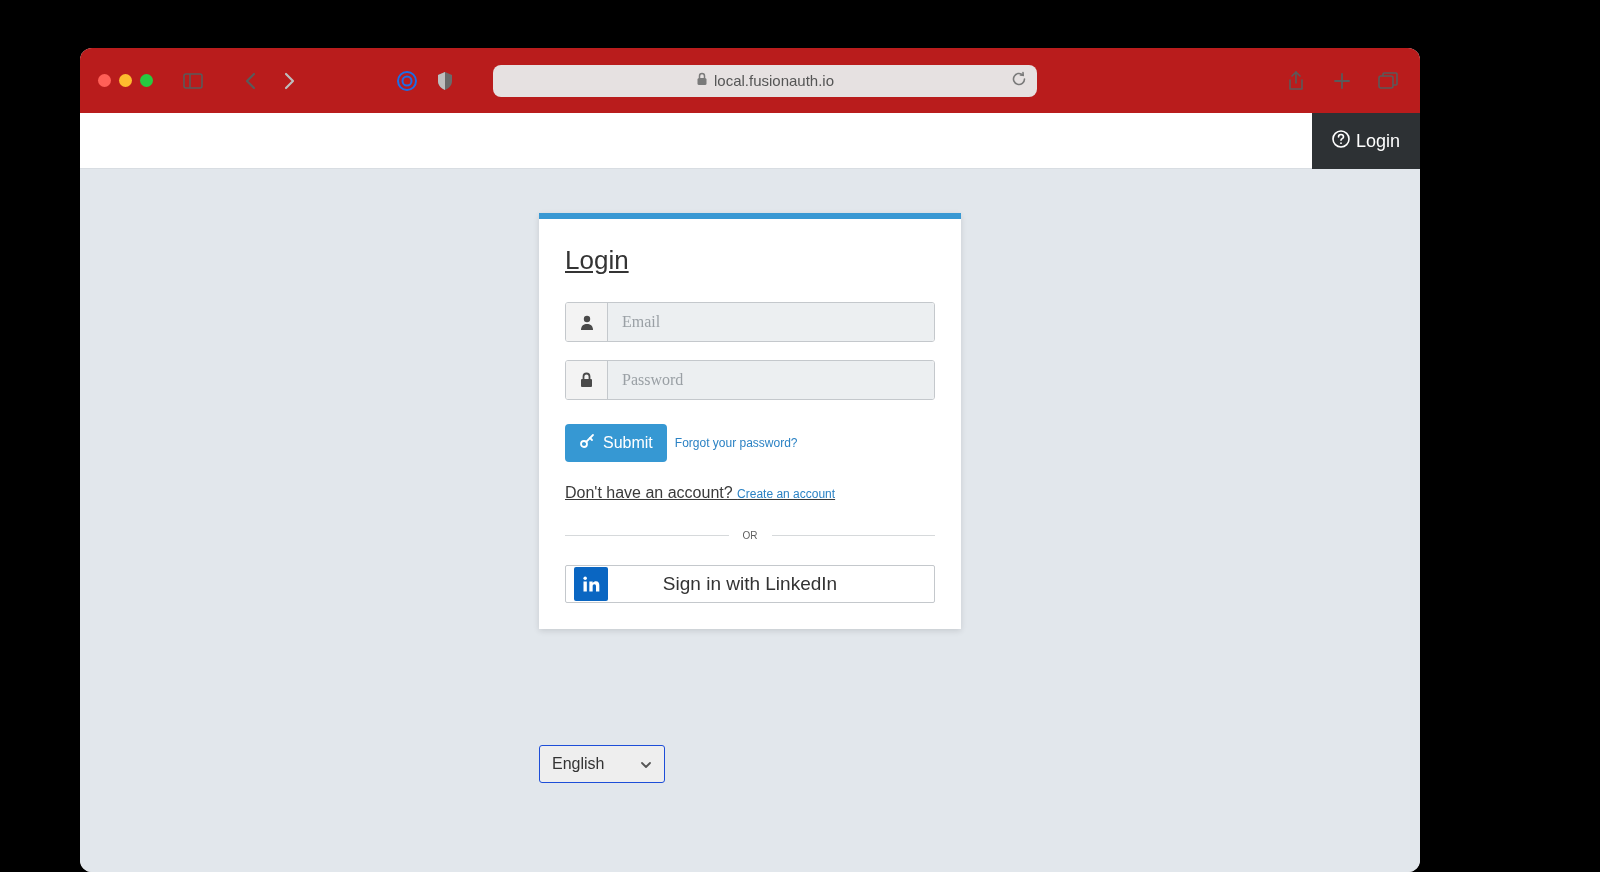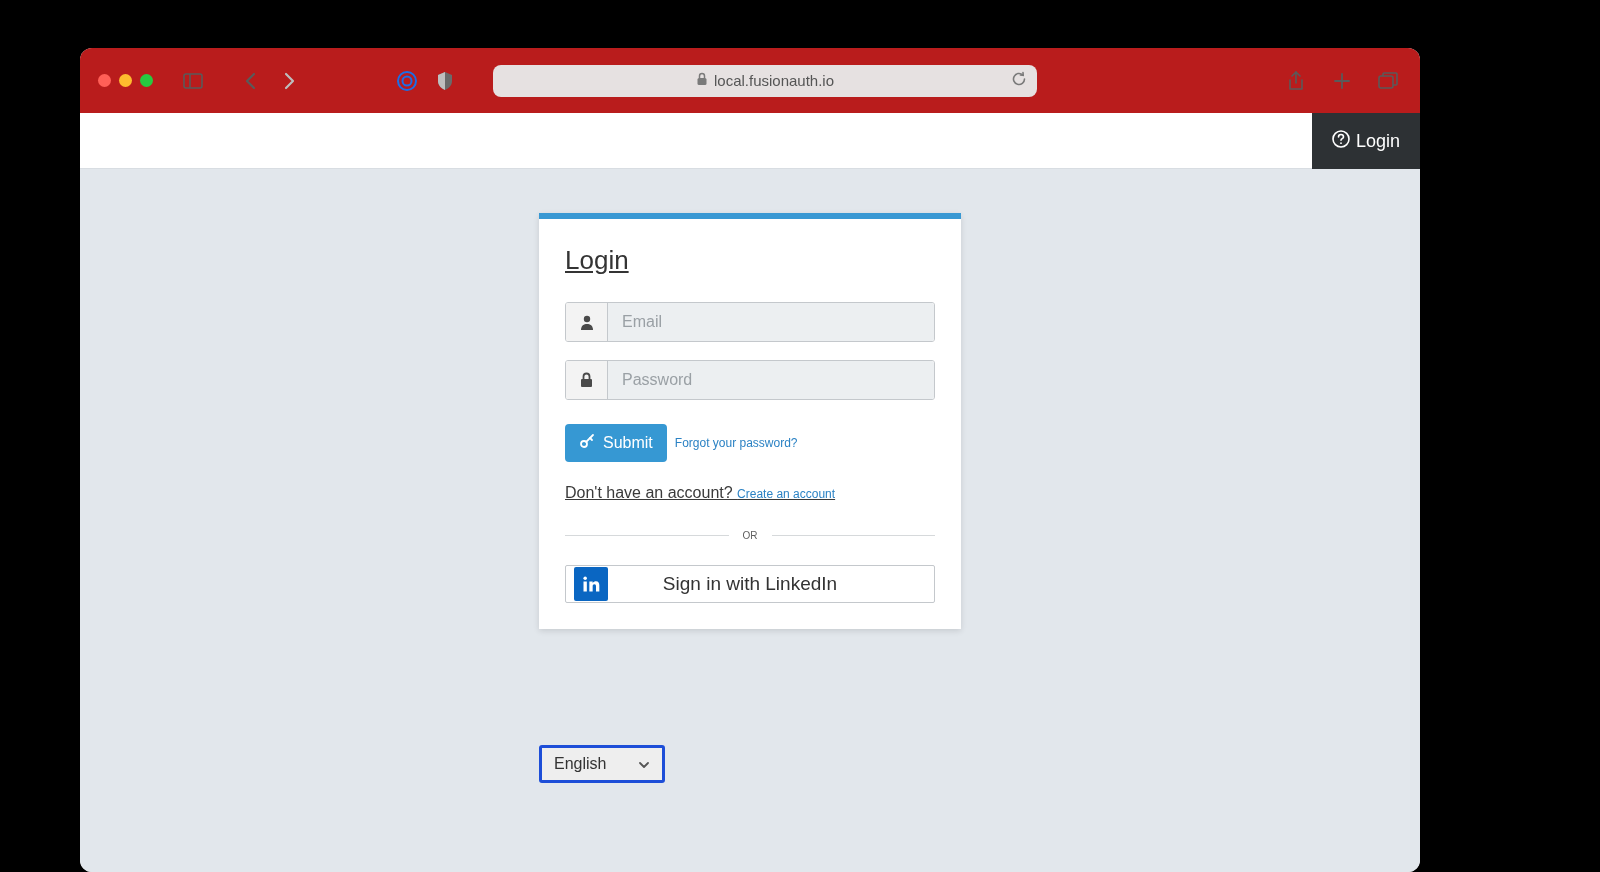--- a/index.html
+++ b/index.html
@@ -131,20 +131,21 @@
       color: #4a4a4a;
     }
     .input-field {
       flex: 1;
       border: none;
       background: #eceff1;
       padding: 0 14px;
       font-size: 16px;
       color: #737373;
       outline: none;
+      font-family: Liberation Serif, serif;
     }
     .input-field::placeholder { color: #9aa0a5; }
     .action-row {
       display: flex;
       align-items: center;
       gap: 8px;
       margin-top: 24px;
     }
     .submit-btn {
       background: #3698d3;
@@ -210,21 +211,21 @@
       color: #333;
     }
     .lang-select {
       position: absolute;
       left: 50%;
       transform: translateX(-211px);
       top: 632px;
       width: 126px;
       height: 38px;
       background: #eeeeee;
-      border: 3px solid #1d4ed8;
+      border: 1px solid #1d4ed8;
       border-radius: 3px;
       display: flex;
       align-items: center;
       padding: 0 12px;
       color: #333;
       font-size: 16px;
       justify-content: space-between;
       cursor: pointer;
     }
   </style>

